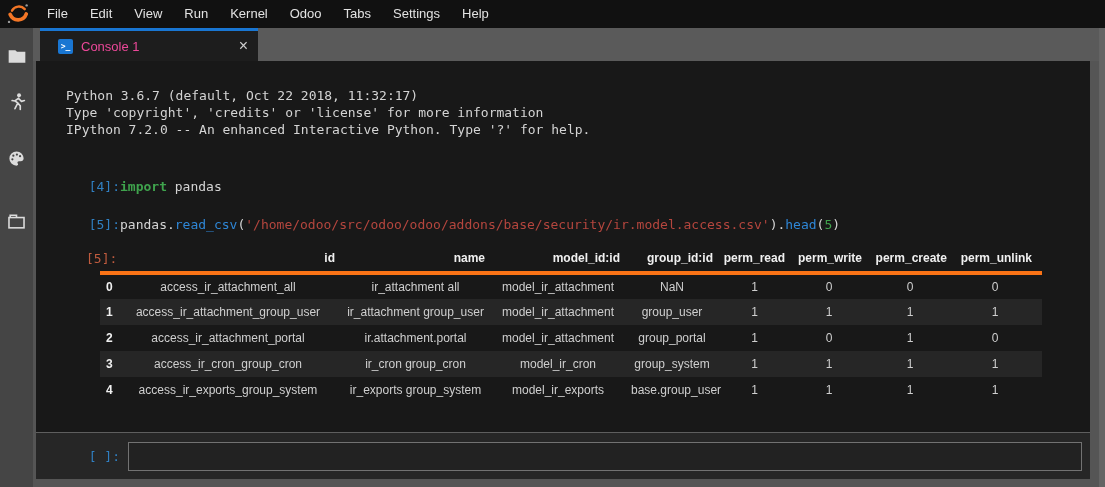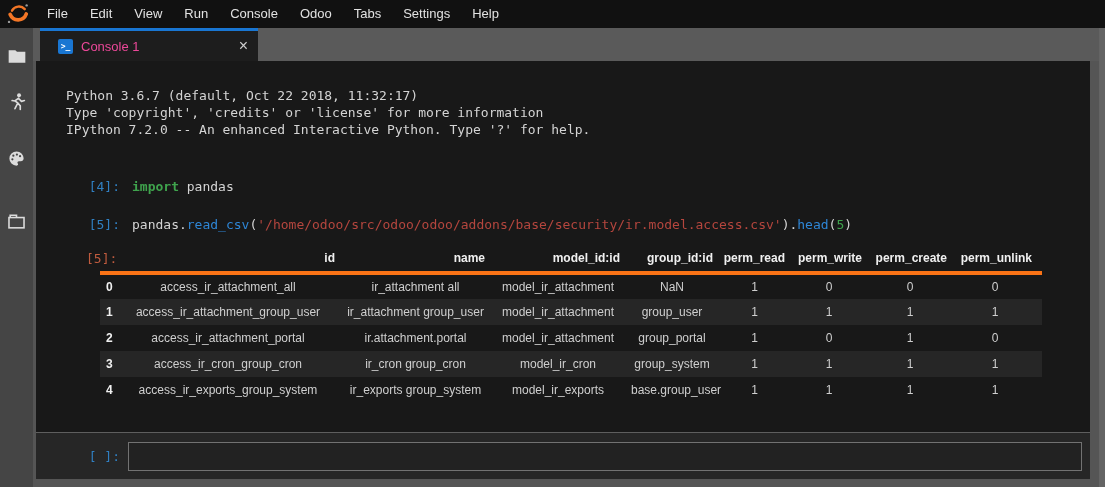--- a/index.html
+++ b/index.html
@@ -32,21 +32,21 @@
   .right-edge{position:absolute;left:1099px;top:28px;width:6px;height:459px;background:#646464;z-index:1}
   
   .panel{position:absolute;left:36px;top:61px;width:1054px;height:418px;background:#181818;z-index:2}
   .log{position:absolute;left:0;right:0;top:0;bottom:47px;padding:26px 0 9px 30px;box-sizing:border-box;
     overflow:hidden;font-family:"DejaVu Sans Mono",monospace;font-size:13px;color:#d4d4d4}
   .banner-line{line-height:17px;white-space:pre}
   .cell{display:flex;line-height:17px}
   .cell-0{margin-top:40px}
   .cell-1{margin-top:21px}
   .prompt{width:54px;text-align:right;color:var(--in-prompt,#307fc1);flex:none}
-  .code{margin-left:12px;white-space:pre}
+  .code{margin-left:0;white-space:pre}
   .tok-keyword{color:var(--keyword,#3fa34d);font-weight:bold}
   .tok-function{color:var(--function,#2e86d6)}
   .tok-string{color:var(--string,#b5463e)}
   .tok-number{color:var(--number,#3fa34d)}
   .tok-plain{color:#d4d4d4}
   
   .outrow{position:relative;margin-top:14px;margin-left:34px}
   .out-prompt{position:absolute;left:-14px;top:4px;color:var(--out-prompt,#bf5b3e);
     font-family:"DejaVu Sans Mono",monospace;font-size:13px}
   table.dataframe{border-collapse:collapse;table-layout:fixed;width:942px;
@@ -76,21 +76,21 @@
       <path d="M5.5 16.5 A 11.5 11.5 0 0 0 27 16" stroke="#f37626" stroke-width="5" fill="none" stroke-linecap="round"></path>
       <circle cx="27.5" cy="4.5" r="1.6" fill="#9a9a9a"></circle>
       <circle cx="4" cy="26.5" r="1.6" fill="#9a9a9a"></circle>
     </svg>
   </div>
   <div class="menu-items" id="menu-items">
       <span class="menu-item">File</span>
       <span class="menu-item">Edit</span>
       <span class="menu-item">View</span>
       <span class="menu-item">Run</span>
-      <span class="menu-item">Console</span>
+      <span class="menu-item">Kernel</span>
       <span class="menu-item">Odoo</span>
       <span class="menu-item">Tabs</span>
       <span class="menu-item">Settings</span>
       <span class="menu-item">Help</span>
     </div>
 </div>
 
 <div class="sidebar">
   <div class="side-btn">
     <span>

